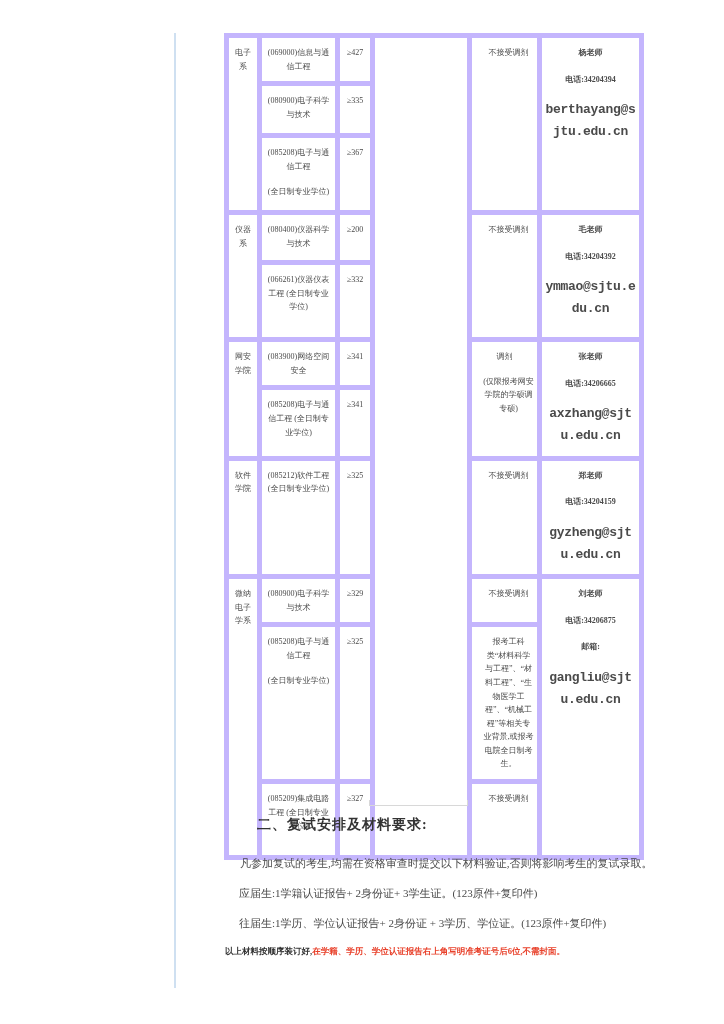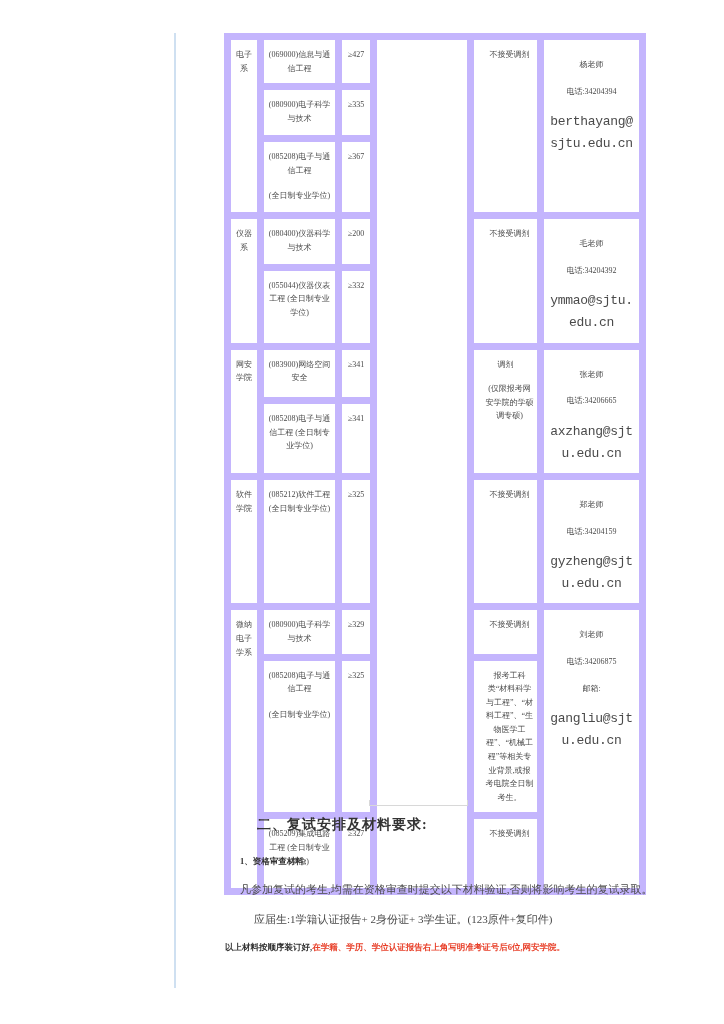--- a/index.html
+++ b/index.html
@@ -1,39 +1,39 @@
 <!DOCTYPE html>
 <html><head>
 <meta charset="utf-8">
 <style>
   html,body{margin:0;padding:0;background:#fff;}
   .page{position:relative;width:724px;height:1024px;background:#ffffff;overflow:hidden;
         font-family:"Liberation Serif","DejaVu Serif",serif;color:#4a4a4a;}
   .vline{position:absolute;left:174px;top:33px;width:2px;height:955px;background:#cfe0f1;}
   table.adm{position:absolute;left:224px;top:33px;width:415px;border-collapse:collapse;table-layout:fixed;}
-  table.adm td{border:7px solid #c4b5fd;vertical-align:top;font-size:8px;line-height:1.7;
+  table.adm td{border:5px solid #c4b5fd;vertical-align:top;font-size:8px;line-height:1.7;
                padding:8px 3px;text-align:center;word-break:break-all;}
   td.dept{padding:8px 4px;}
   td.score{padding:8px 1px;}
   td.spacer{border:none;}
   td.prog p{margin:0 0 12px 0;}
   td.prog p:last-child{margin-bottom:0;}
   td.adj p{margin:0 0 11px 0;}
   td.adj p:last-child{margin-bottom:0;margin-left:8px;}
   td.adj p.left{text-align:center;}
-  td.teacher p{margin:10px 0 13px 0;}
+  td.teacher p{margin:0 0 13px 0;font-weight:bold;}
   td.teacher p:last-child{margin-bottom:0;}
   .email{font-family:"Liberation Mono","DejaVu Sans Mono",monospace;font-size:13px;letter-spacing:-0.3px;}
   .spacer-ext{position:absolute;left:369px;top:800px;width:97px;height:5px;
               border-left:1px solid #d8d8d8;border-right:1px solid #d8d8d8;border-bottom:1px solid #d8d8d8;}
   .section{position:absolute;left:225px;top:816px;width:478px;color:#4a4a4a;}
   .sec-title{font-size:14px;font-weight:bold;color:#333;margin:0 0 22px 32px;letter-spacing:1px;}
   .sec-sub{font-size:8.5px;font-weight:bold;color:#333;margin:0 0 14px 15px;}
   .sec-p{font-size:11px;margin:0 0 15px 15px;}
-  .sec-ind{margin-left:29px;}
+  .sec-ind{margin-left:14px;}
   .sec-binding{font-size:8.5px;font-weight:bold;color:#333;margin:1px 0 0 0;}
   .red{color:#e8402a;}
 </style>
 </head>
 <body>
 
 <div class="page">
   <div class="vline"></div>
 
   <table class="adm">
@@ -85,21 +85,21 @@
             <p class="center">不接受调剂</p>
           </td>
           <td class="teacher" rowspan="2">
             <p>毛老师</p>
             <p>电话:34204392</p>
             <p class="email">ymmao@sjtu.edu.cn</p>
           </td>
         </tr>
         <tr style="height:77px">
           <td class="prog">
-            <p>(055044)仪器仪表工程 (全日制专业学位)</p>
+            <p>(066261)仪器仪表工程 (全日制专业学位)</p>
           </td>
           <td class="score">≥332</td>
         </tr>
         <tr style="height:46px">
           <td class="dept" rowspan="2">网安学院</td>
           <td class="prog">
             <p>(083900)网络空间安全</p>
           </td>
           <td class="score">≥341</td>
           <td class="adj" rowspan="2">
@@ -168,18 +168,18 @@
             <p class="center">不接受调剂</p>
           </td>
         </tr>
       </tbody>
   </table>
 
   <div class="spacer-ext"></div>
 
   <div class="section">
     <p class="sec-title">二、复试安排及材料要求:</p>
-    <p class="sec-sub">1、资格审查材料:</p>
     <p class="sec-p">凡参加复试的考生,均需在资格审查时提交以下材料验证,否则将影响考生的复试录取。</p>
     <p class="sec-p sec-ind">应届生:1学籍认证报告+ 2身份证+ 3学生证。(123原件+复印件)</p>
-    <p class="sec-binding"><span>以上材料按顺序装订好,</span><span class="red">在学籍、学历、学位认证报告右上角写明准考证号后6位,网安学院。</span></p>
+    <p class="sec-p sec-ind">往届生:1学历、学位认证报告+ 2身份证 + 3学历、学位证。(123原件+复印件)</p>
+    <p class="sec-binding"><span>以上材料按顺序装订好,</span><span class="red">在学籍、学历、学位认证报告右上角写明准考证号后6位,不需封面。</span></p>
   </div>
 </div>
 
 </body></html>

